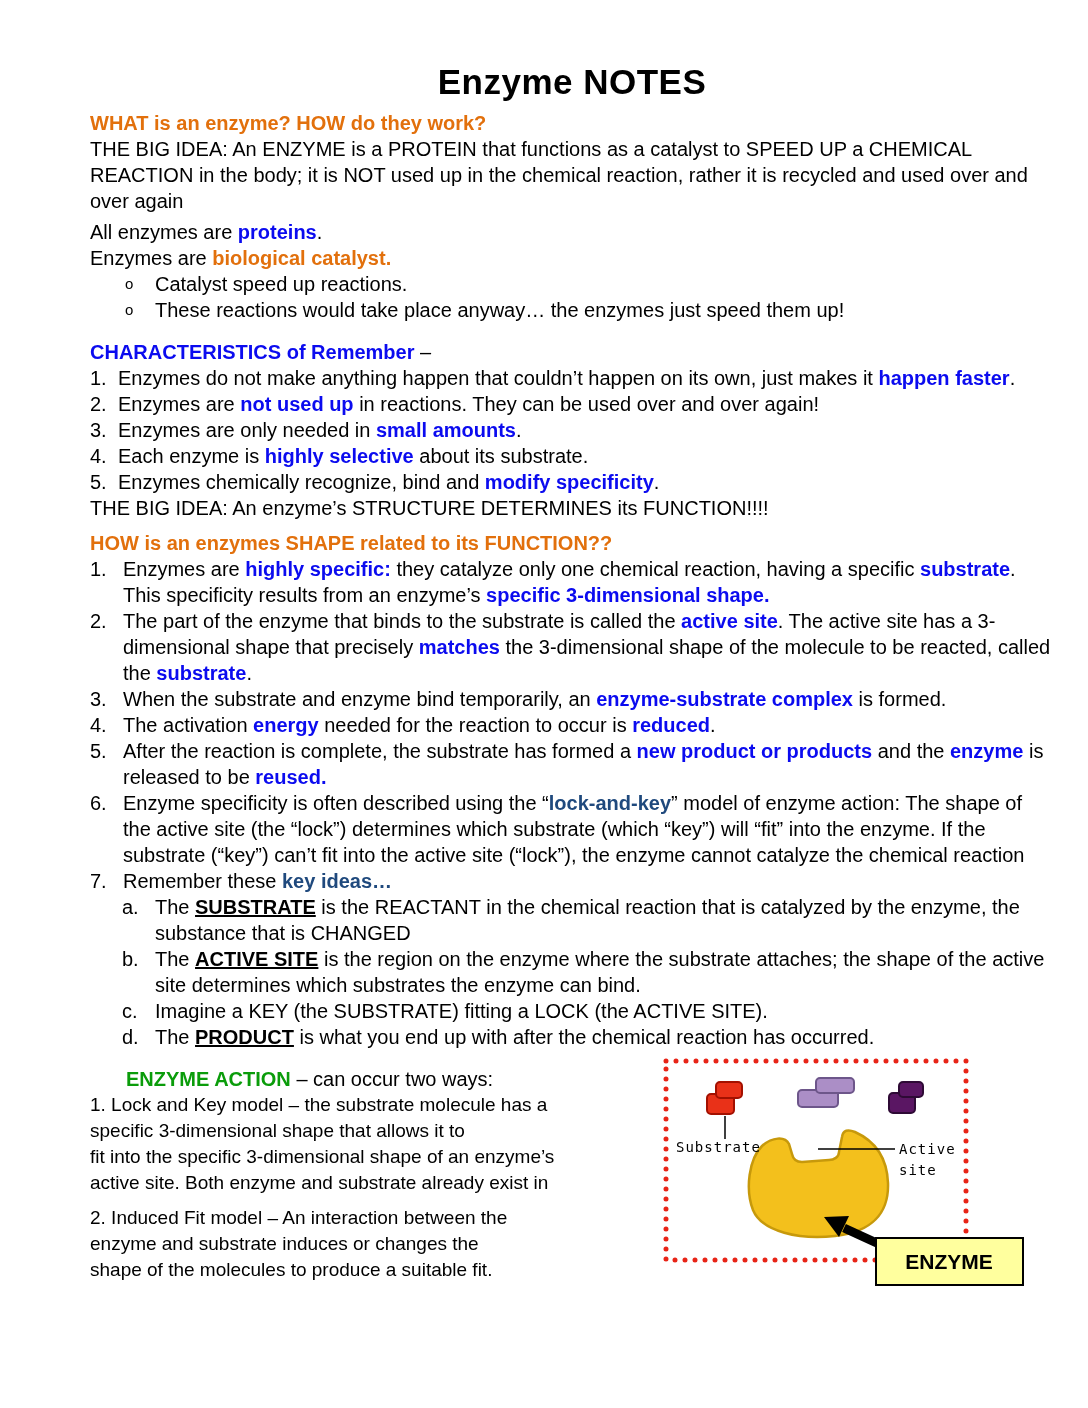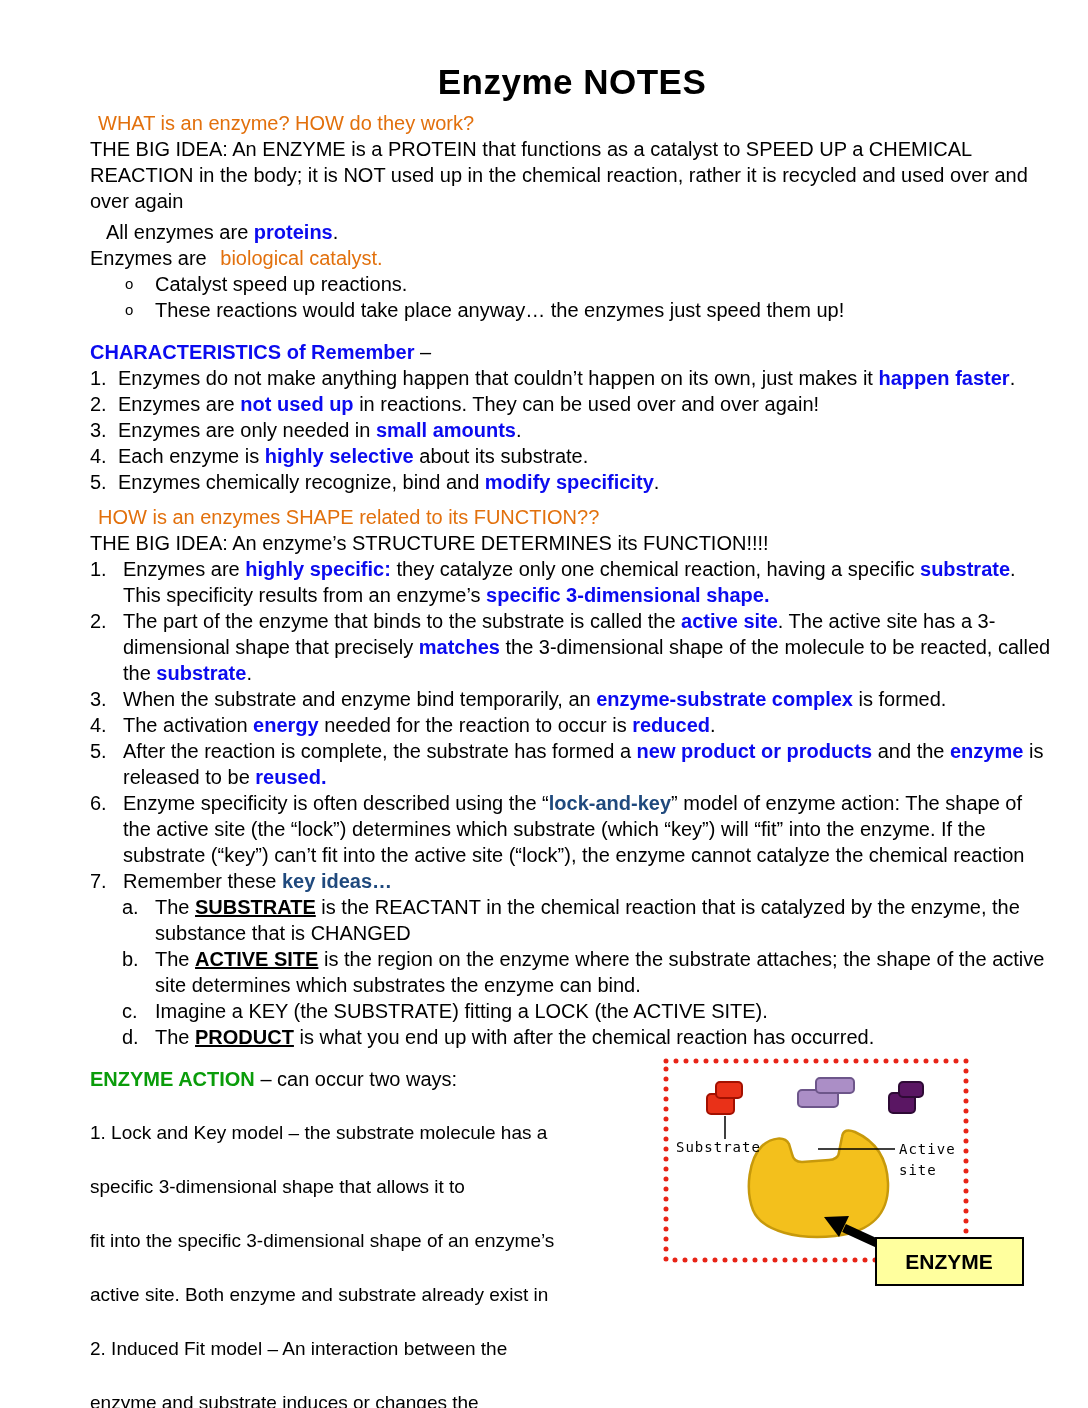--- a/index.html
+++ b/index.html
@@ -8,42 +8,42 @@
     font-family:"Liberation Sans",sans-serif;
     -webkit-font-smoothing:antialiased;
   }
   .page{position:relative;width:1088px;height:1408px;overflow:hidden;background:#fff;}
   .content{padding:62px 34px 0 90px;}
   .title{
     font-size:35px;line-height:40px;font-weight:bold;text-align:center;
     margin:0 0 8px 0;letter-spacing:0.5px;
   }
   .blk{font-size:20px;line-height:26px;}
-  .mt5{margin-top:5px;margin-left:16px;}
+  .mt5{margin-top:5px;}
   .mt9{margin-top:9px;}
   .mt16{margin-top:16px;}
   
   .b{font-weight:normal;}
   .blue{color:var(--blue);font-weight:bold;}
-  .orange{color:var(--orange);font-weight:normal;margin-left:8px;}
+  .orange{color:var(--orange);font-weight:bold;}
   .steel{color:var(--steel);font-weight:bold;text-align:center;}
-  .green{color:var(--green);font-weight:bold;}
+  .green{color:var(--green);font-weight:bold;margin-left:36px;}
   .bu{font-weight:bold;text-decoration:underline;}
   
   .li{display:flex;}
   .li .mk{flex:0 0 28px;}
   .li .ct{flex:1 1 auto;}
   .li.ol2 .mk{flex:0 0 33px;}
   .li.sub{padding-left:32px;}
   .li.sub .mk{flex:0 0 33px;}
   .li.bullet{padding-left:35px;}
   .li.bullet .mk{flex:0 0 30px;font-size:15px;}
   
   .bottom-left{width:600px;margin-top:16px;font-size:20px;line-height:26px;}
-  .bottom-left .pl{white-space:nowrap;font-size:19px;line-height:26px;margin-top:28px;}
+  .bottom-left .pl{white-space:nowrap;font-size:19px;line-height:26px;}
   .diagram{position:absolute;left:648px;top:1048px;width:392px;height:252px;}
   .diagram svg{display:block;}
   .mono-label{
     font-family:"DejaVu Sans Mono",monospace;font-size:14px;letter-spacing:1px;fill:#000;
   }
   .enzyme-label-text{
     font-family:"Liberation Sans",sans-serif;font-size:21px;font-weight:bold;fill:#000;
   }
 </style>
 </head>
@@ -79,22 +79,22 @@
           <span class="ct"><span>Enzymes are only needed in </span><span class="blue">small amounts</span><span>.</span></span>
         </div>
         <div class="blk ol1 li">
           <span class="mk">4.</span>
           <span class="ct"><span>Each enzyme is </span><span class="blue">highly selective</span><span> about its substrate.</span></span>
         </div>
         <div class="blk ol1 li">
           <span class="mk">5.</span>
           <span class="ct"><span>Enzymes chemically recognize, bind and </span><span class="blue">modify specificity</span><span>.</span></span>
         </div>
+        <div class="blk"><span class="b">THE BIG IDEA:</span><span> An enzyme’s </span><span class="b">STRUCTURE DETERMINES</span><span> its </span><span class="b">FUNCTION!!!!</span></div>
         <div class="blk mt9"><span class="orange">HOW is an enzymes SHAPE related to its FUNCTION??</span></div>
-        <div class="blk"><span class="b">THE BIG IDEA:</span><span> An enzyme’s </span><span class="b">STRUCTURE DETERMINES</span><span> its </span><span class="b">FUNCTION!!!!</span></div>
         <div class="blk ol2 li">
           <span class="mk">1.</span>
           <span class="ct"><span>Enzymes are </span><span class="blue">highly specific:</span><span> they catalyze only one chemical reaction, having a specific </span><span class="blue">substrate</span><span>.  This specificity results from an enzyme’s </span><span class="blue">specific 3-dimensional shape.</span></span>
         </div>
         <div class="blk ol2 li">
           <span class="mk">2.</span>
           <span class="ct"><span>The part of the enzyme that binds to the substrate is called the </span><span class="blue">active site</span><span>.  The active site has a 3-dimensional shape that precisely </span><span class="blue">matches</span><span> the 3-dimensional shape of the molecule to be reacted, called the </span><span class="blue">substrate</span><span>.</span></span>
         </div>
         <div class="blk ol2 li">
           <span class="mk">3.</span>

